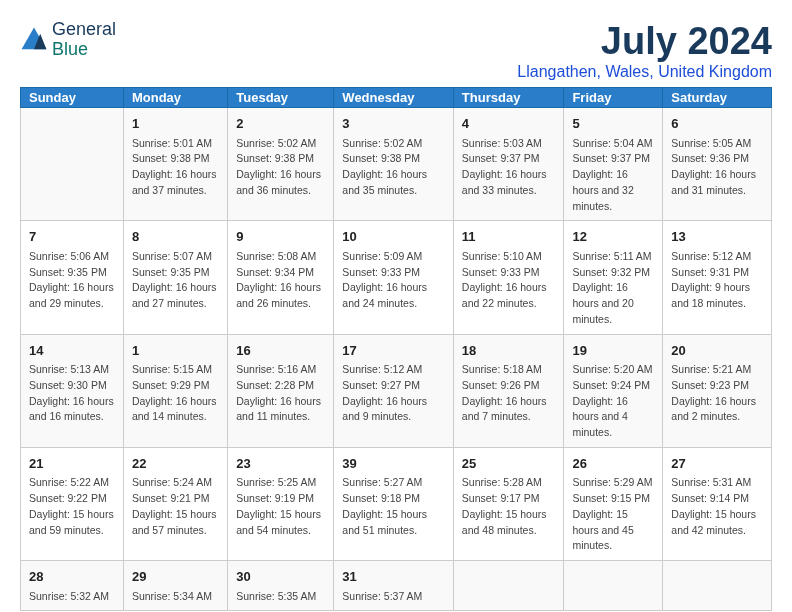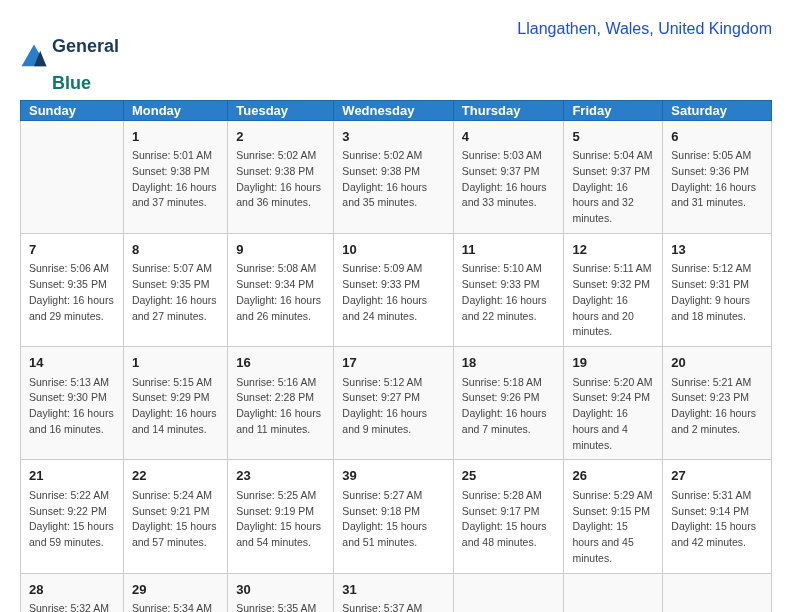--- a/index.html
+++ b/index.html
@@ -16,24 +16,23 @@
       align-items: flex-start;
       margin-bottom: 6px;
     }
     .logo {
       display: flex;
       align-items: center;
       gap: 4px;
     }
     .logo-text {
       font-size: 18px;
-      font-weight: bold;
+      font-weight: normal;
       color: #1a3a5c;
       line-height: 1.1;
-      margin-top: 17px;
     }
     .logo-blue {
       color: #0f766e;
     }
     .logo-icon {
       width: 28px;
       height: 28px;
     }
     .title-area {
       text-align: right;
@@ -95,20 +94,21 @@
     <svg class="logo-icon" viewBox="0 0 36 36">
       <polygon points="18,2 34,30 2,30" fill="#2a7dc9"></polygon>
       <polygon points="26,10 34,30 18,30" fill="#1a3a5c"></polygon>
     </svg>
     <div>
       <div class="logo-text"><span>General</span></div>
       <div class="logo-text logo-blue"><span>Blue</span></div>
     </div>
   </div>
   <div class="title-area">
+    <div class="main-title">July 2024</div>
     <div class="subtitle">Llangathen, Wales, United Kingdom</div>
   </div>
 </div>
 
 <table>
   <thead>
     <tr>
     <th>Sunday</th>
         <th>Monday</th>
         <th>Tuesday</th>

